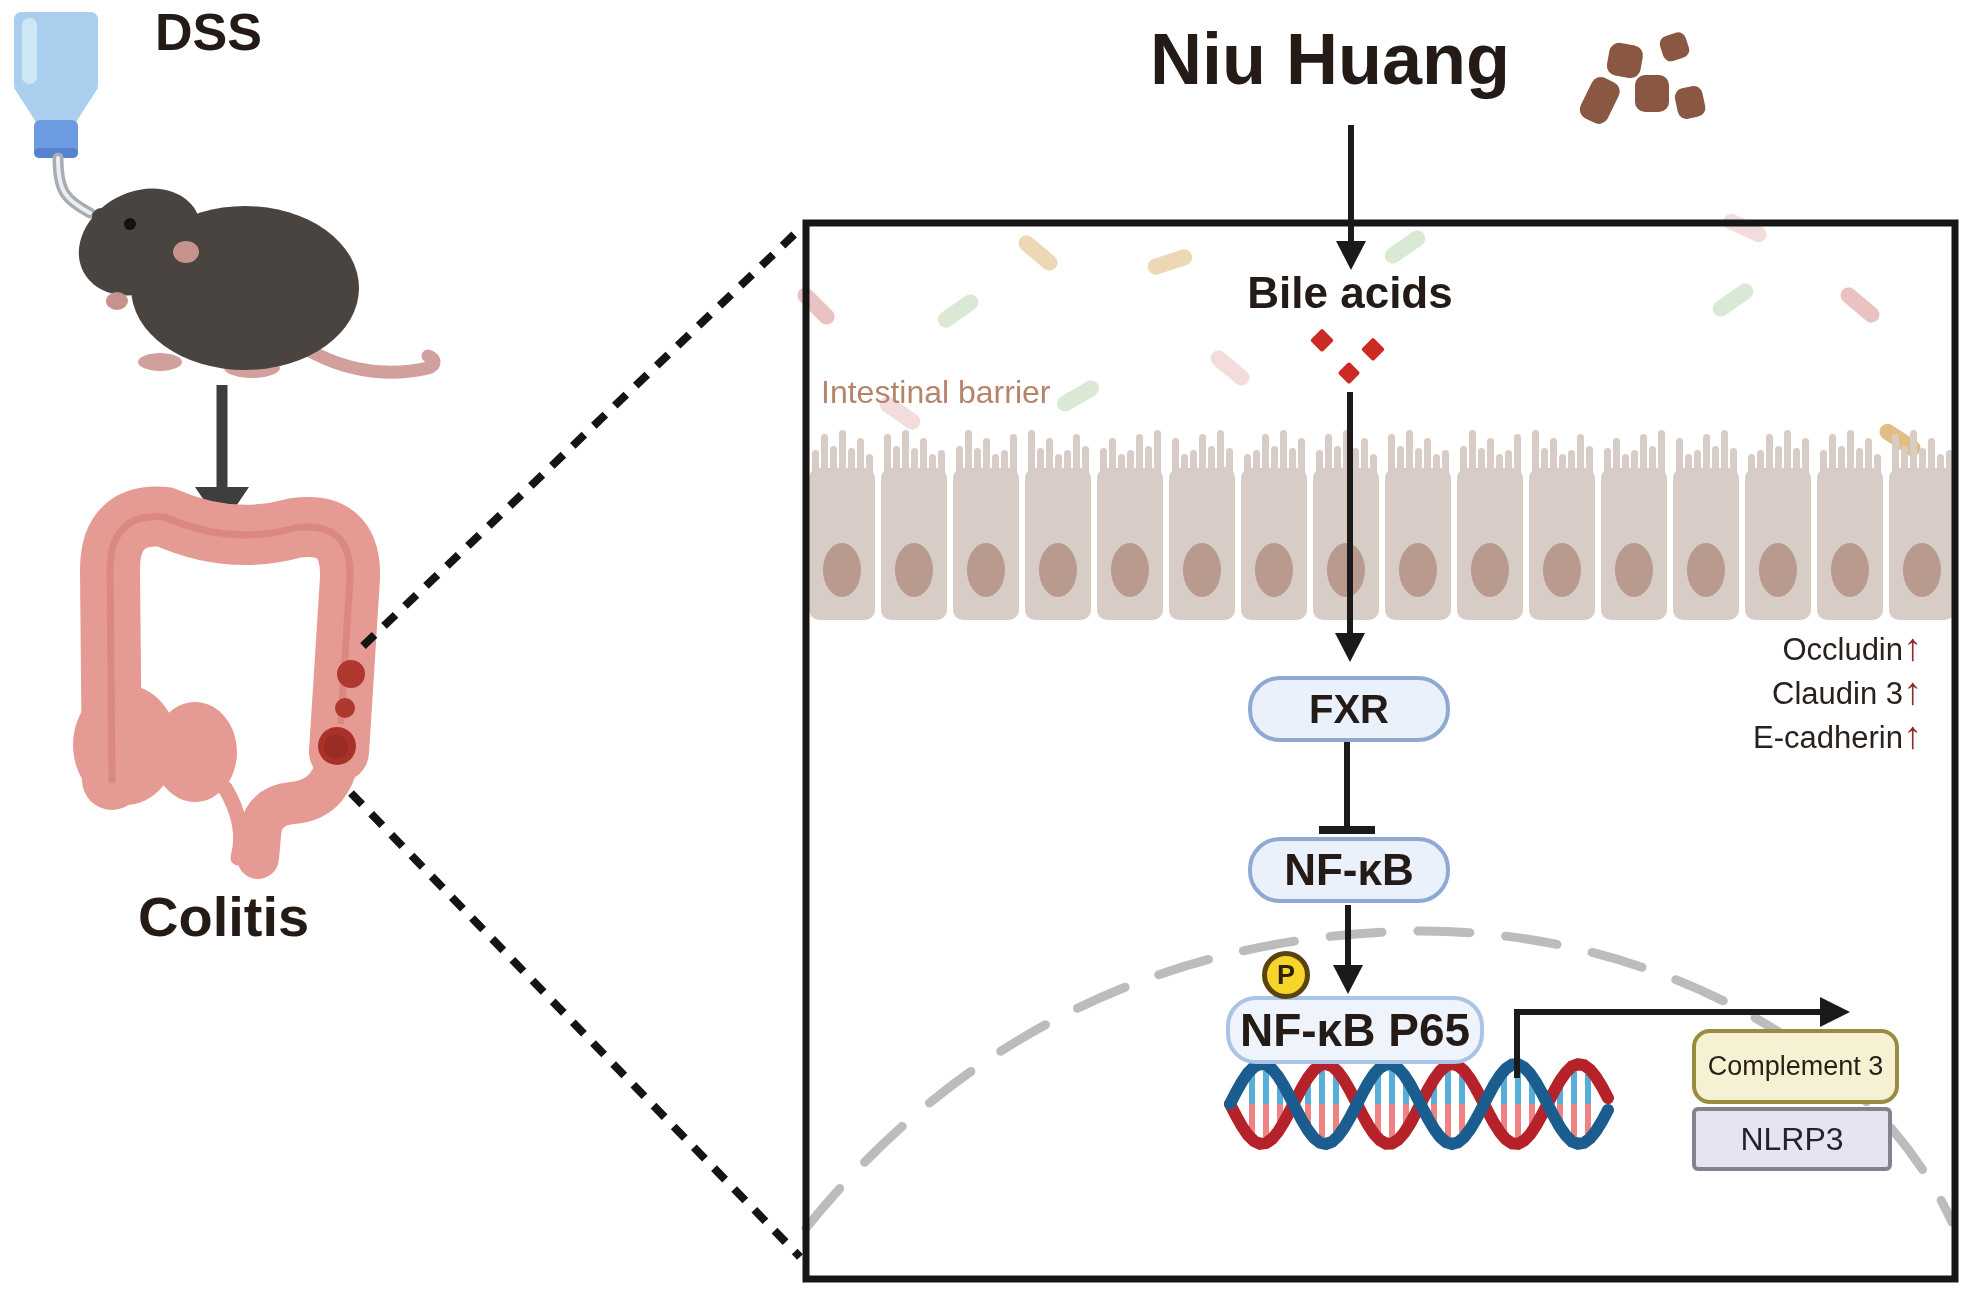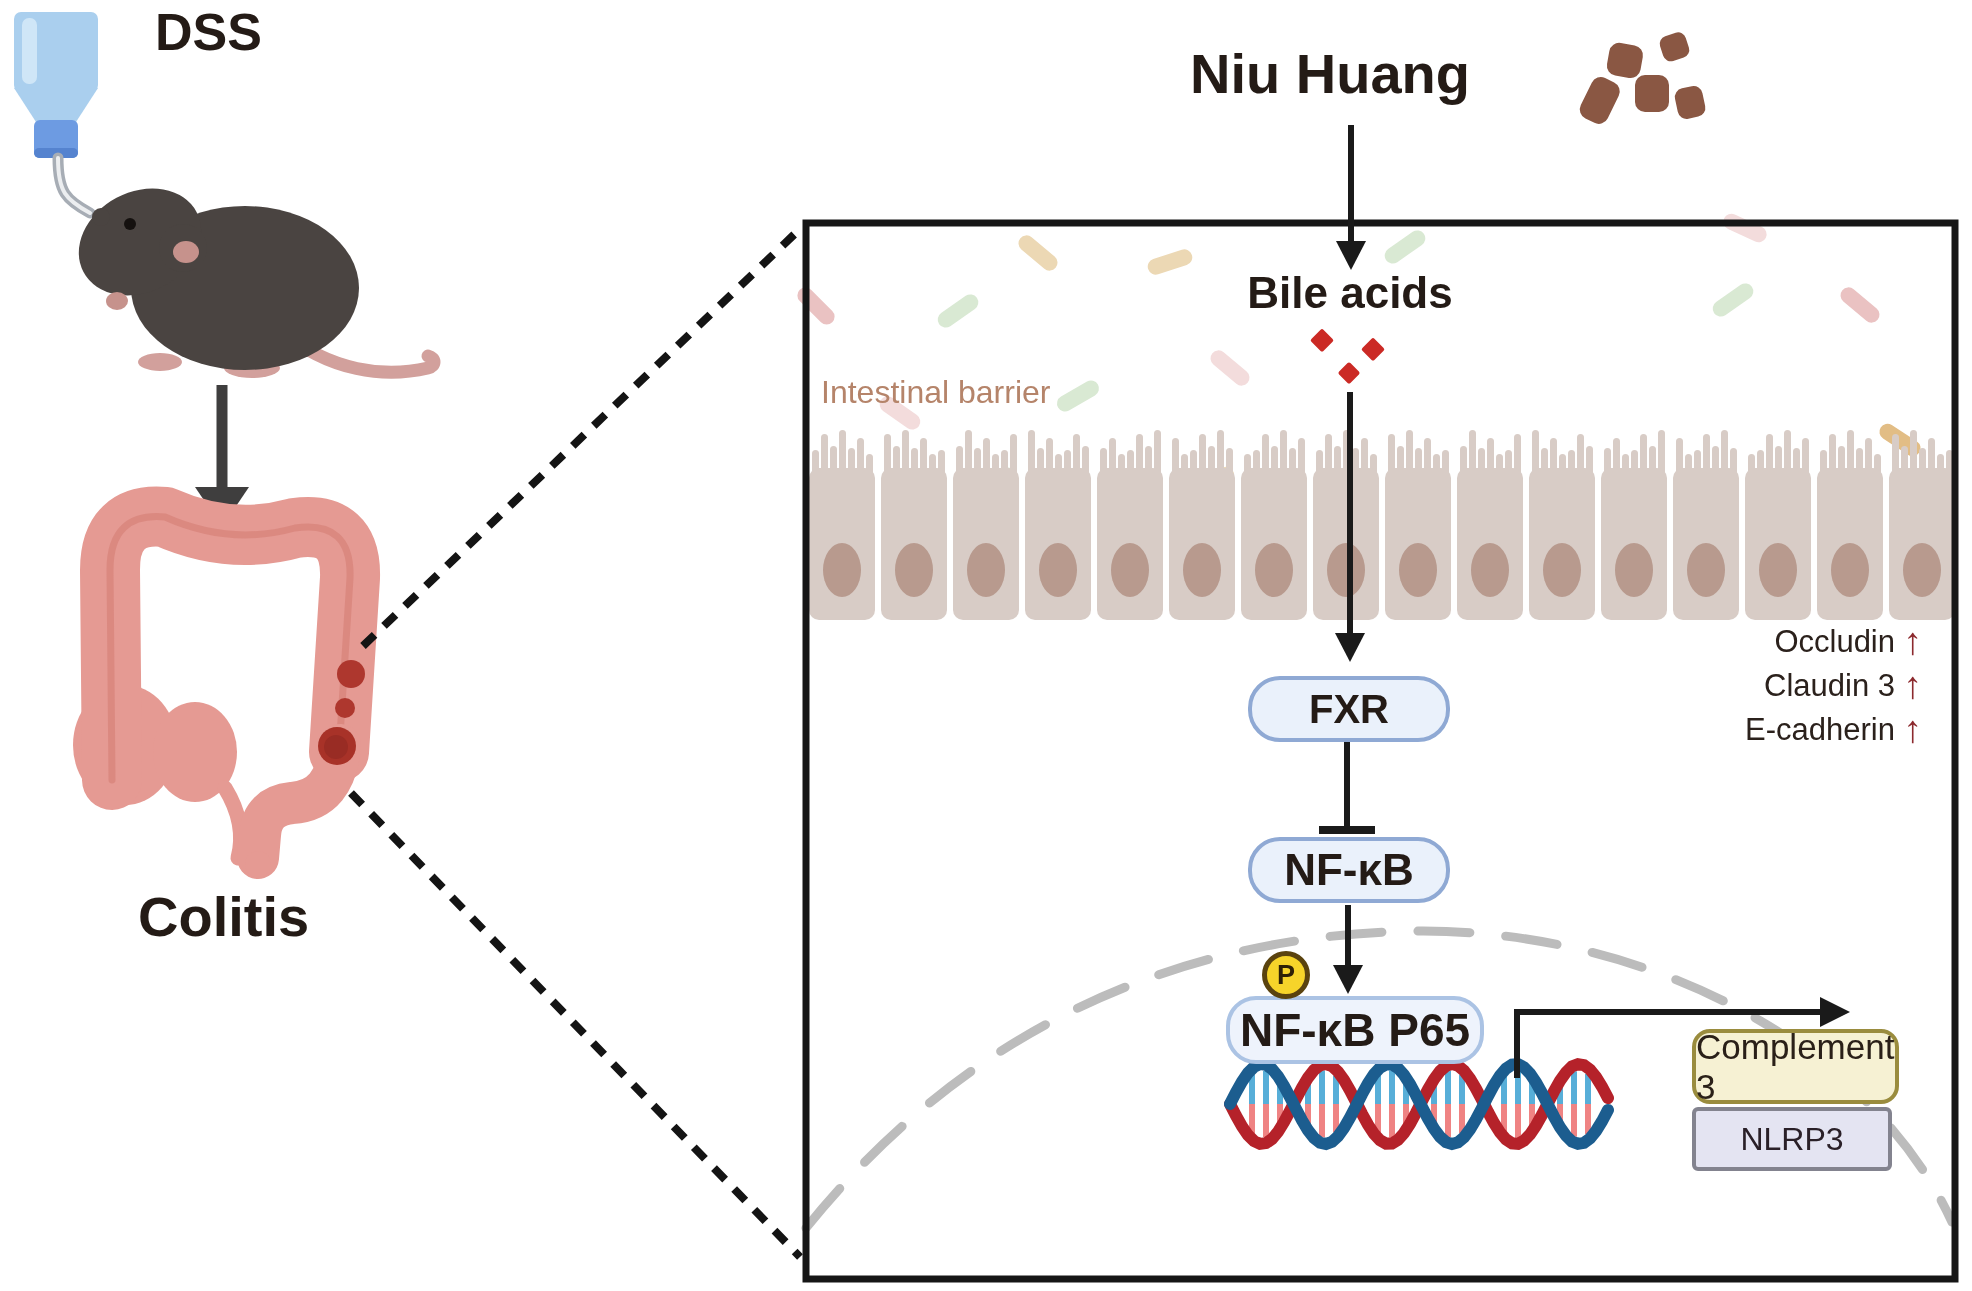--- a/index.html
+++ b/index.html
@@ -2,39 +2,39 @@
 <html><head>
 <meta charset="utf-8">
 <style>
   html,body{margin:0;padding:0;background:#fff;}
   .canvas{position:relative;width:1972px;height:1291px;background:#fff;overflow:hidden;
           font-family:"Liberation Sans","DejaVu Sans",sans-serif;color:#241b16;}
   svg#scene{position:absolute;left:0;top:0;z-index:2;}
   .label{position:absolute;z-index:5;white-space:nowrap;}
   .title{font-weight:700;color:#241b16;}
   .dss{left:155px;top:2px;font-size:52px;}
-  .niu{left:1330px;top:18px;font-size:56px;transform:translateX(-50%);margin-top:23px;}
+  .niu{left:1330px;top:18px;font-size:72px;transform:translateX(-50%);}
   .bile{left:1350px;top:268px;font-size:44px;transform:translateX(-50%);}
   .colitis{left:108px;top:884px;font-size:56px;margin-left:30px;}
   .intbarrier{left:808px;top:374px;font-size:32px;color:#b5846a;margin-left:13px;}
   .pbox{position:absolute;z-index:5;display:flex;align-items:center;justify-content:center;
         box-sizing:border-box;border-radius:32px;background:#eaf1fb;border:4px solid #8fa9d4;
         font-weight:700;color:#241b16;}
   .fxr{left:1248px;top:676px;width:202px;height:66px;font-size:40px;}
   .nfkb{left:1248px;top:837px;width:202px;height:66px;font-size:44px;}
   .p65{left:1226px;top:996px;width:258px;height:68px;font-size:46px;border-radius:30px;
        background:#eef3fc;border-color:#abc3e4;}
-  .comp3{left:1692px;top:1029px;width:207px;height:75px;font-size:35px;font-weight:400;
+  .comp3{left:1692px;top:1029px;width:207px;height:75px;font-size:27px;font-weight:400;
          border-radius:18px;background:#f6f1d3;border-color:#9a8c3e;color:#2a2018;}
   .nlrp3{left:1692px;top:1107px;width:200px;height:64px;font-size:32px;font-weight:400;
          border-radius:6px;background:#e4e4f2;border-color:#83838f;color:#2a2028;}
   .pbadge{left:1262px;top:951px;width:48px;height:48px;border-radius:50%;z-index:6;
           background:#f6d42a;border:5px solid #5a430f;font-size:27px;color:#2e2106;}
   .tjrow{position:absolute;z-index:5;left:1650px;width:272px;height:44px;display:flex;
-         align-items:flex-start;justify-content:flex-end;gap:8px;font-size:31px;color:#2b211c;}
+         align-items:flex-end;justify-content:flex-end;font-size:31px;color:#2b211c;}
   .tj1{top:624px;}.tj2{top:668px;}.tj3{top:712px;}
   .uparrow{font-size:38px;font-weight:700;color:#8c2a2e;line-height:1;transform:translateY(-2px);}
 </style>
 </head>
 <body>
 
 <div class="canvas">
 
   <svg id="scene" width="1972" height="1291" viewBox="0 0 1972 1291">
 

